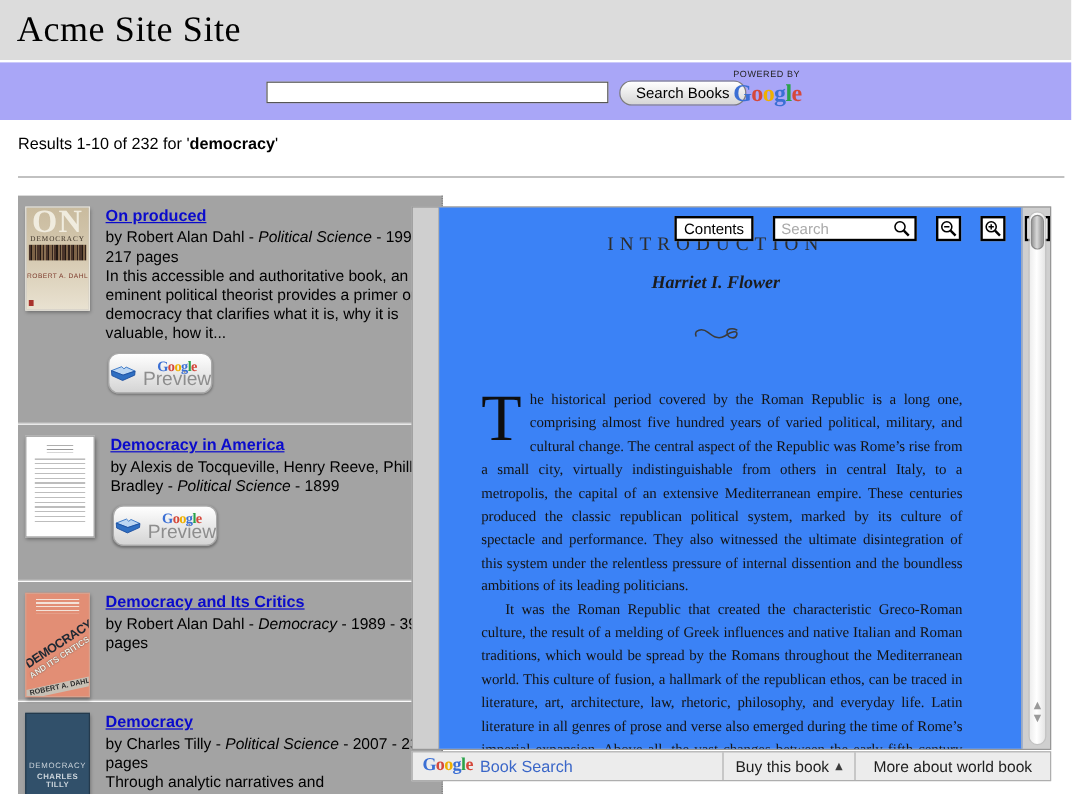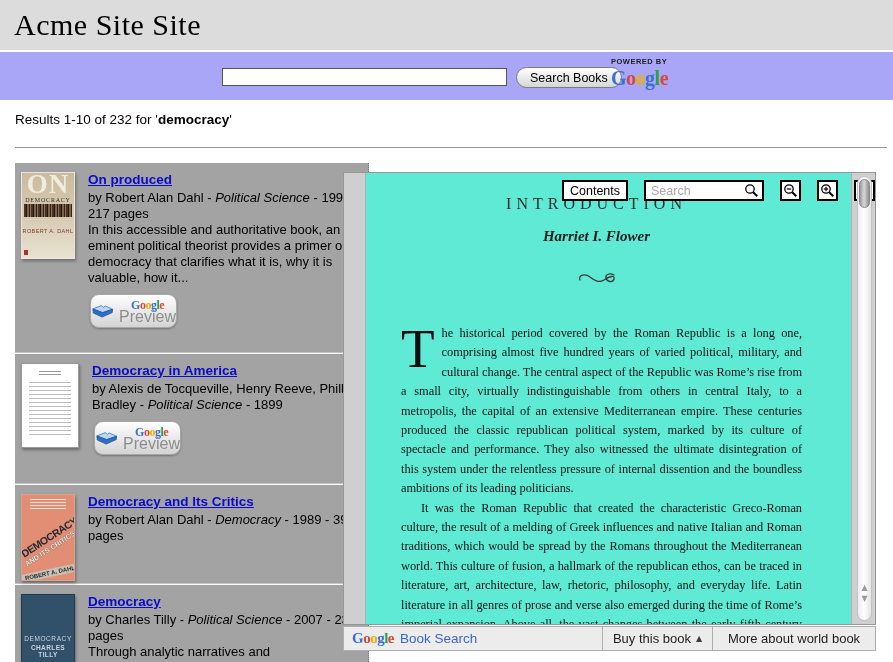--- a/index.html
+++ b/index.html
@@ -8,21 +8,21 @@
 
   
   .header { position: absolute; left: 0; top: 0; width: 893px; height: 50px; background: #dcdcdc; }
   .site-title { padding: 8px 0 0 14px; font-family: "Liberation Serif", serif; font-weight: normal; font-size: 30px; color: #000; letter-spacing: .5px; }
 
   
   .searchbar { position: absolute; left: 0; top: 52px; width: 893px; height: 48px; background: #a9a6f7; }
   .sb-input { position: absolute; left: 222px; top: 16px; width: 285px; height: 18px; border: 1px solid #555; background: #fff; font-size: 12px; padding: 0 3px; }
   .sb-btn { position: absolute; left: 516px; top: 15px; height: 21px; padding: 0 13px; border: 1px solid #7d7d7d; border-radius: 11px; background: linear-gradient(#ffffff, #d6d6d6); font-size: 12.5px; color: #000; cursor: pointer; font-family: "Liberation Sans", sans-serif; }
   .powered { position: absolute; left: 611px; top: 5px; line-height: 10px; }
-  .powered-label { font-size: 7.5px; font-weight: bold; letter-spacing: .5px; color: #222; display: block; margin-bottom: 1px; }
+  .powered-label { font-size: 7.5px; font-weight: normal; letter-spacing: .5px; color: #222; display: block; margin-bottom: 1px; }
   .g-logo { font-family: "Liberation Serif", serif; font-weight: bold; letter-spacing: -.5px; }
   .g-lg { font-size: 20px; line-height: 20px; }
   .g-md { font-size: 15px; line-height: 15px; }
   .g-sm { font-size: 12px; line-height: 11px; }
 
   
   .results-line { position: absolute; left: 15px; top: 112px; font-size: 13.5px; color: #000; }
   .results-line b { font-weight: bold; }
   .rule { position: absolute; left: 15px; top: 147px; width: 872px; height: 0; border-top: 1px solid #999; }
 
@@ -59,21 +59,21 @@
   .cover4 .t4 { position: absolute; top: 40px; left: 0; right: 0; text-align: center; font-size: 6.5px; letter-spacing: .6px; color: #ccd5dc; }
   .cover4 .a4 { position: absolute; top: 49px; left: 0; right: 0; text-align: center; font-size: 6.5px; letter-spacing: .4px; font-weight: bold; color: #ccd5dc; }
 
   
   .preview-btn { margin: 8px 0 8px 2px; width: 87px; height: 34px; border: 1px solid #a8a8a8; border-radius: 9px; background: linear-gradient(#ffffff, #d4d4d4); display: flex; align-items: center; justify-content: center; gap: 5px; box-shadow: 0 1px 2px rgba(0,0,0,.3); cursor: pointer; }
   .pb-text { display: flex; flex-direction: column; align-items: center; }
   .pb-preview { font-size: 16px; line-height: 11px; color: #8d8d8d; }
 
   
   .panel { position: absolute; left: 343px; top: 172px; width: 533px; height: 453px; background: #cfcfcf; border: 1px solid #979797; overflow: hidden; }
-  .page { position: absolute; left: 21px; top: -1px; width: 487px; height: 456px; background: #5eead4; border-left: 1px solid #b2b2b2; border-right: 1px solid #b2b2b2; }
+  .page { position: absolute; left: 21px; top: -1px; width: 487px; height: 456px; background: #3b82f6; border-left: 1px solid #b2b2b2; border-right: 1px solid #b2b2b2; }
   .ph { position: absolute; top: 23px; left: 0; right: 24px; text-align: center; font-family: "Liberation Serif", serif; font-size: 16px; letter-spacing: 5px; color: #2d2d2d; }
   .pa { position: absolute; top: 56px; left: 0; right: 24px; text-align: center; font-family: "Liberation Serif", serif; font-style: italic; font-weight: bold; font-size: 15px; color: #1c1c1c; }
   .flourish { position: absolute; top: 99px; left: 0; right: 24px; text-align: center; }
   .pbody { position: absolute; top: 152px; left: 35px; width: 401px; font-family: "Liberation Serif", serif; font-size: 12.4px; line-height: 19.4px; letter-spacing: -.05px; color: #141414; text-align: justify; }
   .dropcap { float: left; font-family: "Liberation Serif", serif; font-size: 55px; line-height: 44px; color: #0e0e0e; margin: 3px 7px 0 0; }
   .p2 { text-indent: 20px; }
 
   
   .toolbar { position: absolute; left: 218px; top: 7px; display: flex; align-items: center; gap: 16px; }
   .tb-box { height: 21px; border: 2px solid #000; background: #fff; display: flex; align-items: center; justify-content: center; cursor: pointer; }

